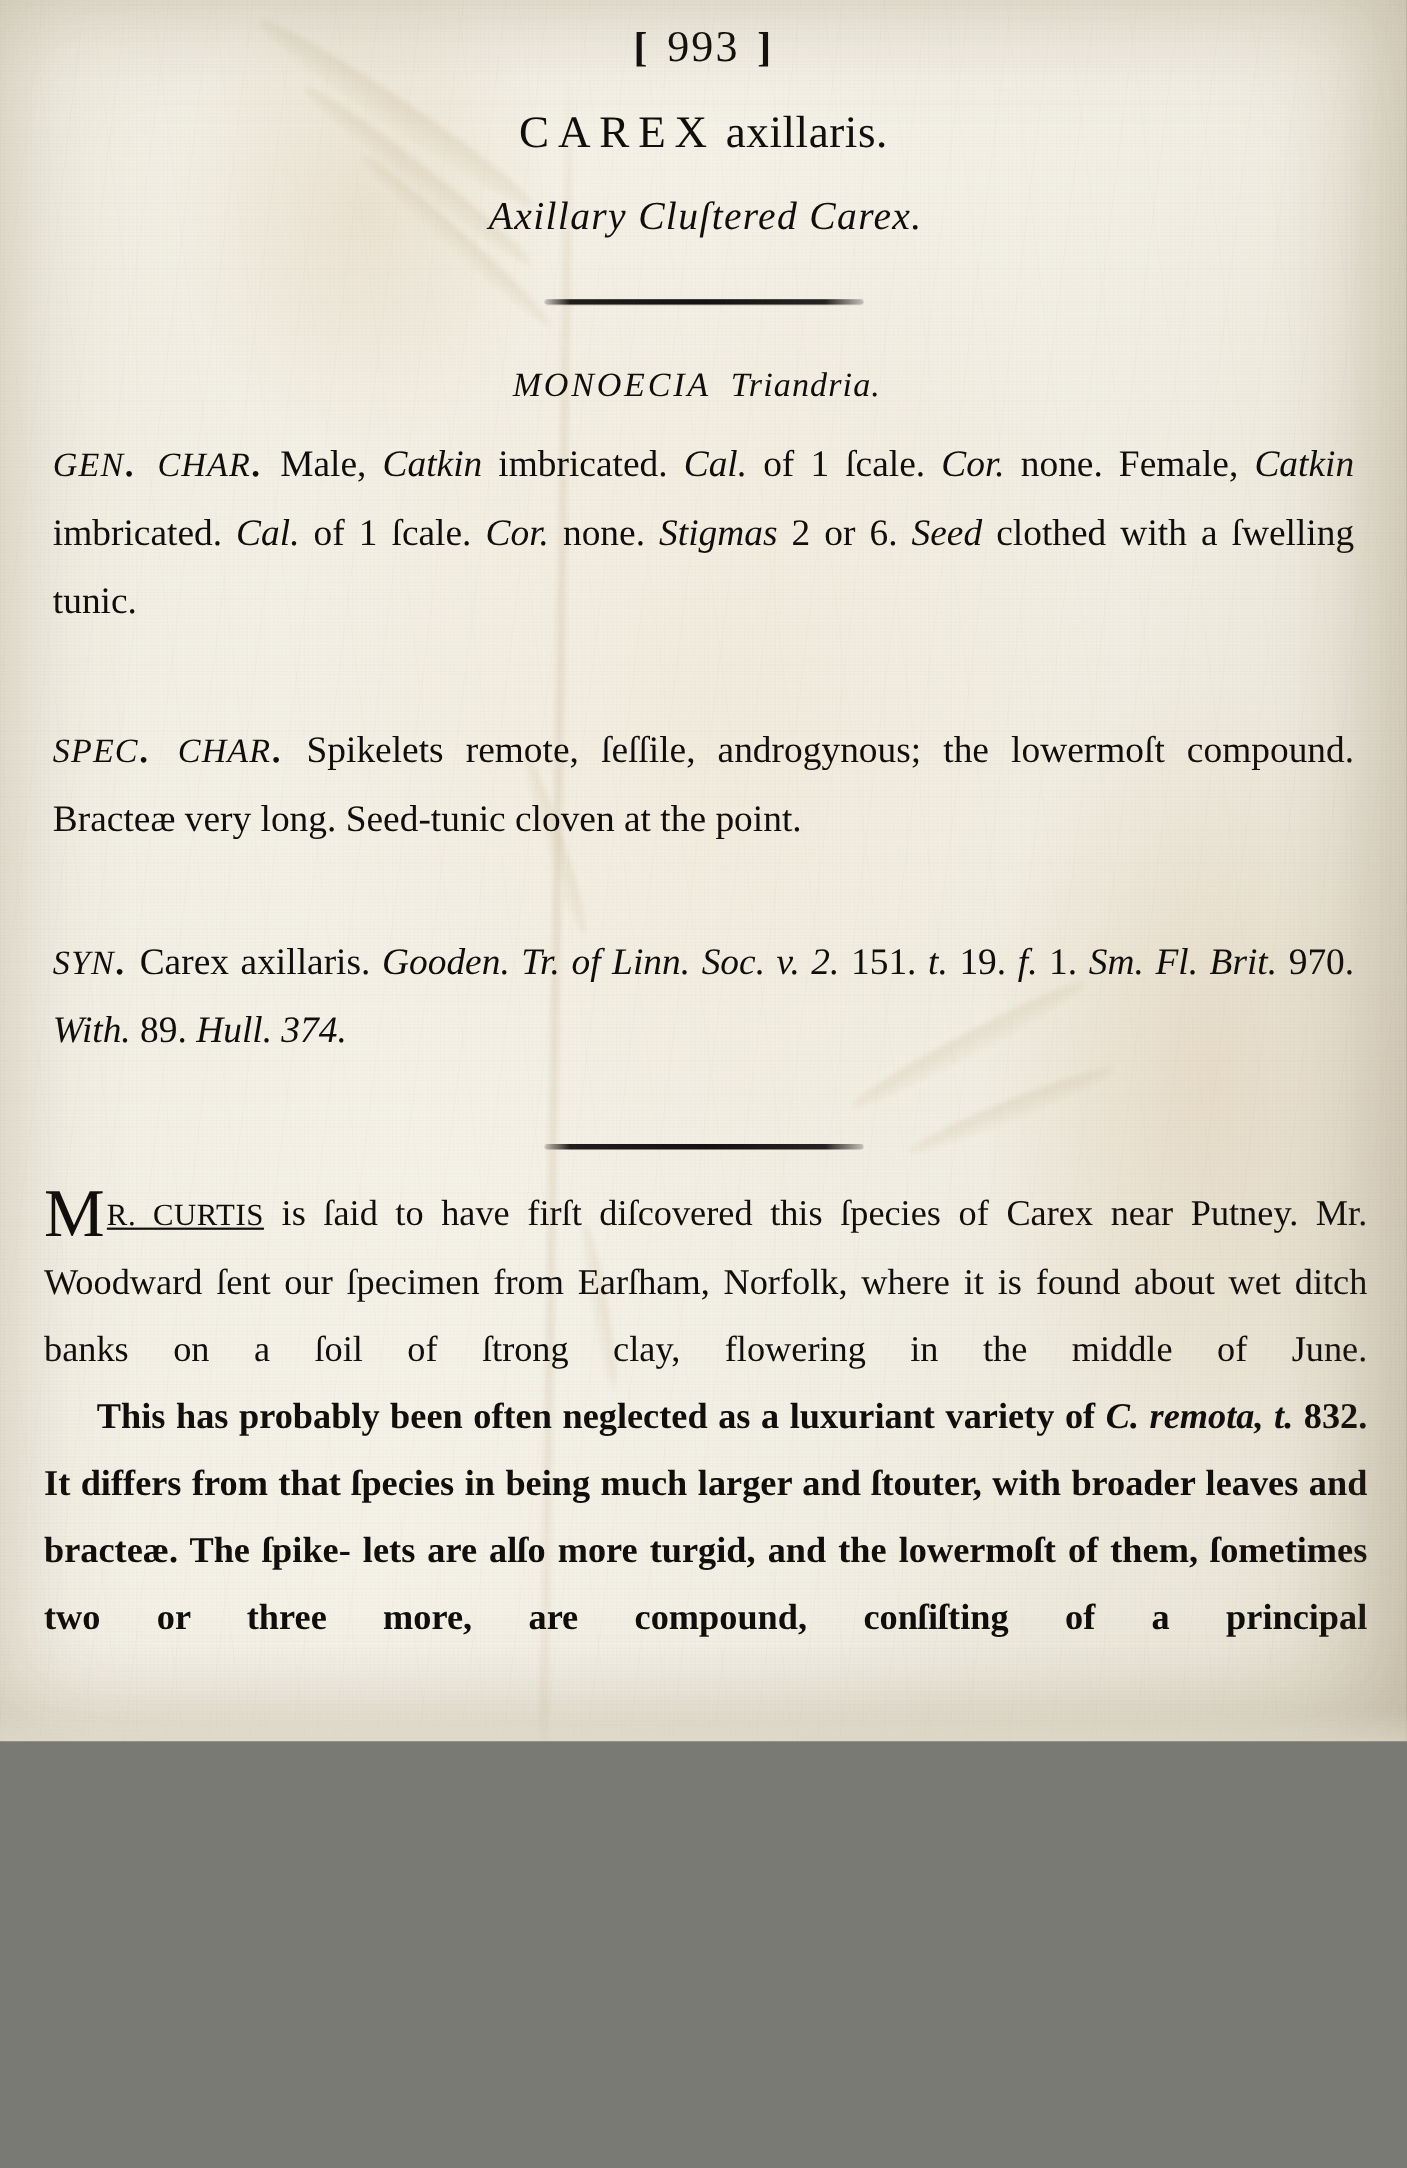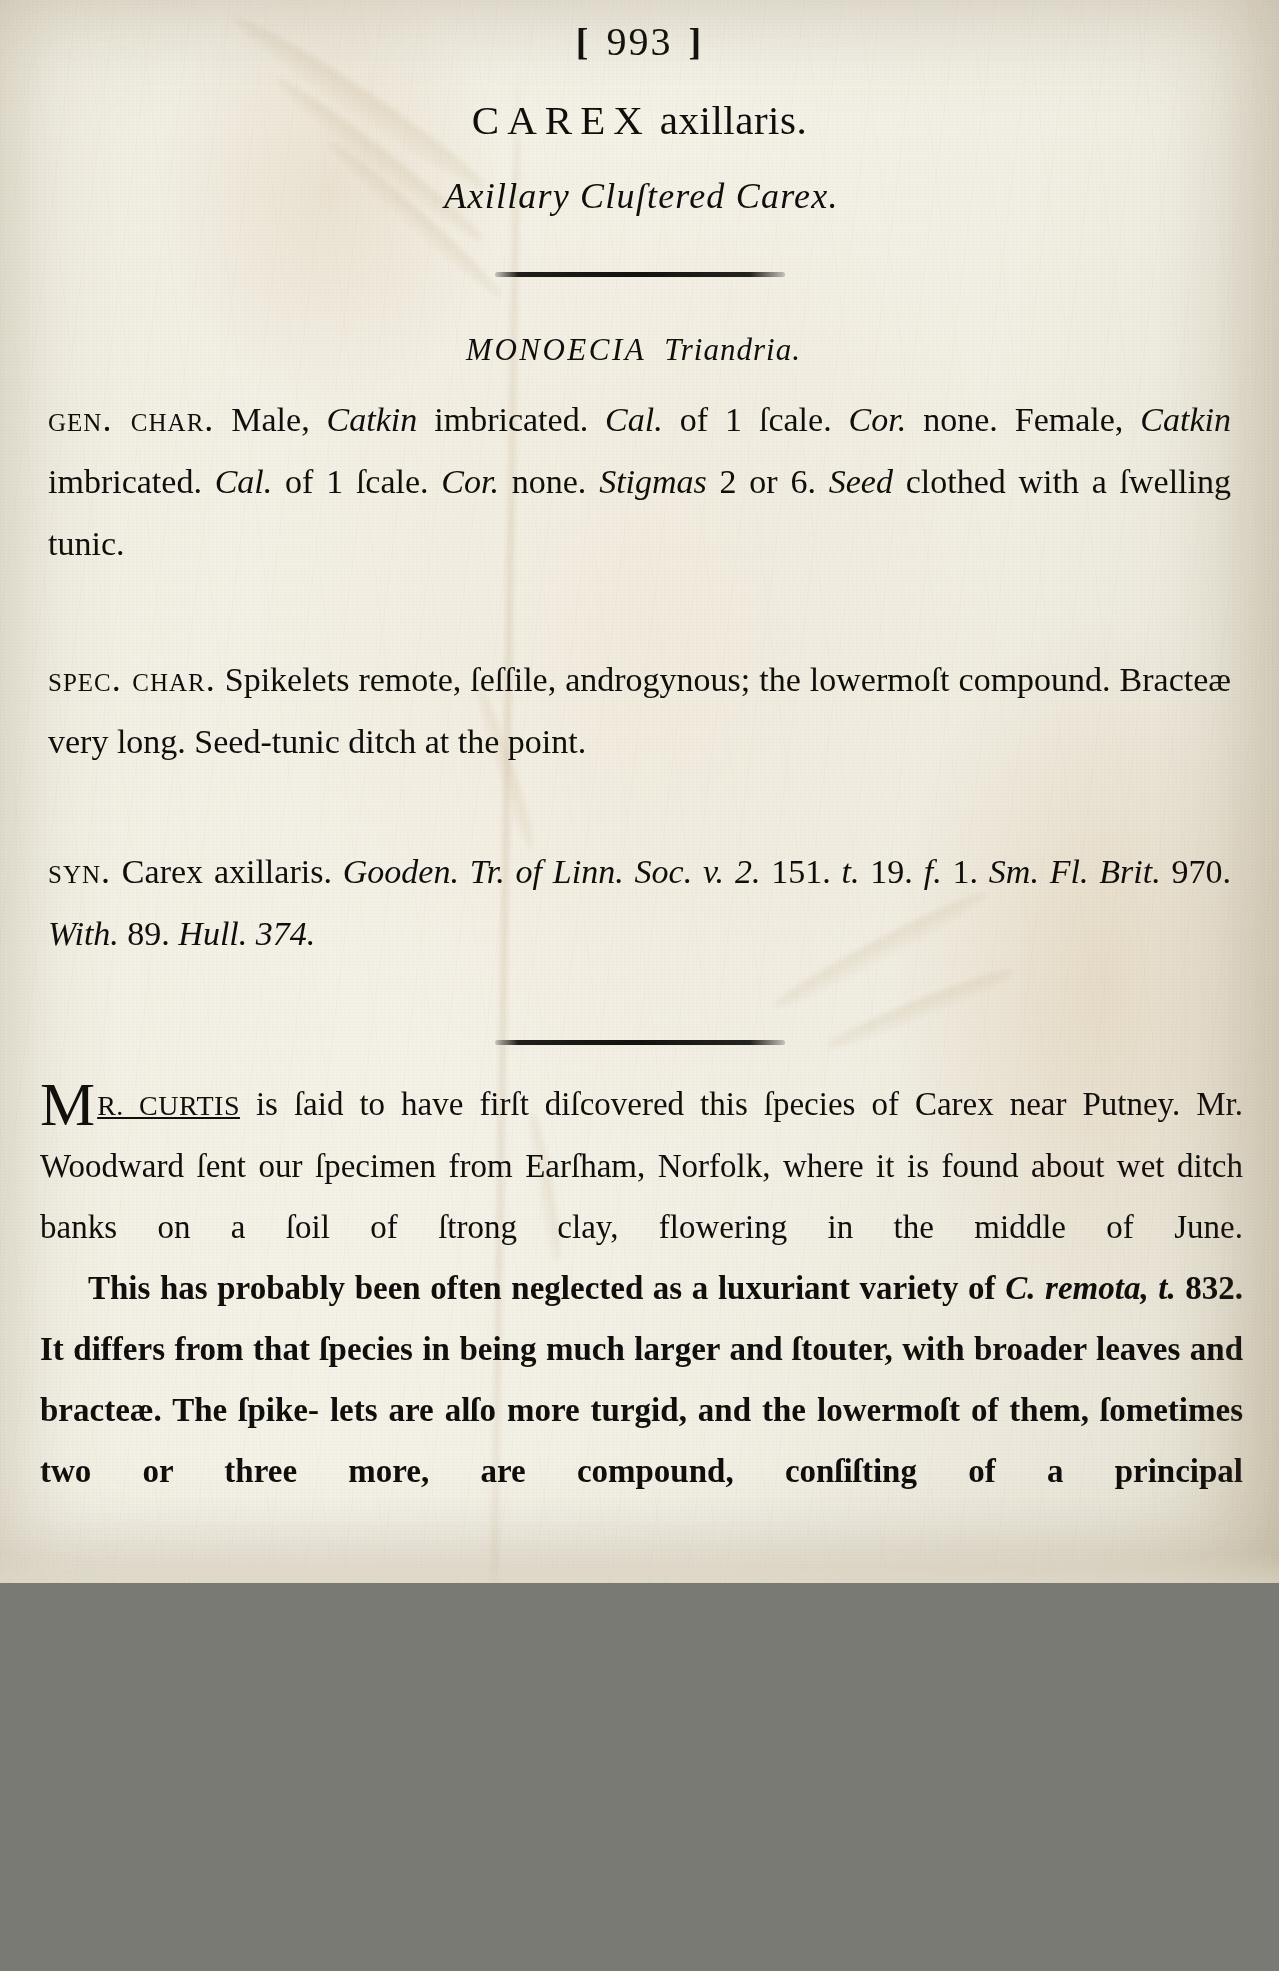--- a/index.html
+++ b/index.html
@@ -159,21 +159,22 @@
   .descr p {
     margin: 0 0 4px 0;
     text-indent: 0;
     text-align: justify;
     text-align-last: left;
   }
   .sc {
     font-variant: small-caps;
     text-transform: lowercase;
     letter-spacing: 1px;
-    font-size: 36px;
+    font-size: 44px;
+    font-style: italic;
   }
   .sc::first-letter { font-size: 1em; }
   i, .it { font-style: italic; }
 
   .body {
     position: absolute;
     top: 1074px;
     left: 40px;
     right: 36px;
     font-size: 33px;
@@ -244,21 +245,21 @@
       <span>1 ſcale.  </span><i>Cor.</i><span> none.  </span><i>Stigmas</i><span> 2 or 6.  </span><i>Seed</i><span> clothed</span>
       <span>with a ſwelling tunic.</span>
     </p>
   </div>
 
   <div class="descr spec">
     <p>
       <span class="sc">Spec. Char.</span>
       <span>Spikelets remote, ſeſſile, androgynous;</span>
       <span>the lowermoſt compound.   Bracteæ very long.</span>
-      <span>Seed-tunic ditch at the point.</span>
+      <span>Seed-tunic cloven at the point.</span>
     </p>
   </div>
 
   <div class="descr syn">
     <p>
       <span class="sc">Syn.</span>
       <span>Carex axillaris.</span>
       <i>Gooden. Tr. of Linn. Soc. v. 2.</i>
       <span>151. </span><i>t.</i><span> 19. </span><i>f.</i><span> 1.   </span><i>Sm. Fl. Brit.</i><span> 970.   </span><i>With.</i><span> 89.</span>
       <i>Hull. 374.</i>

